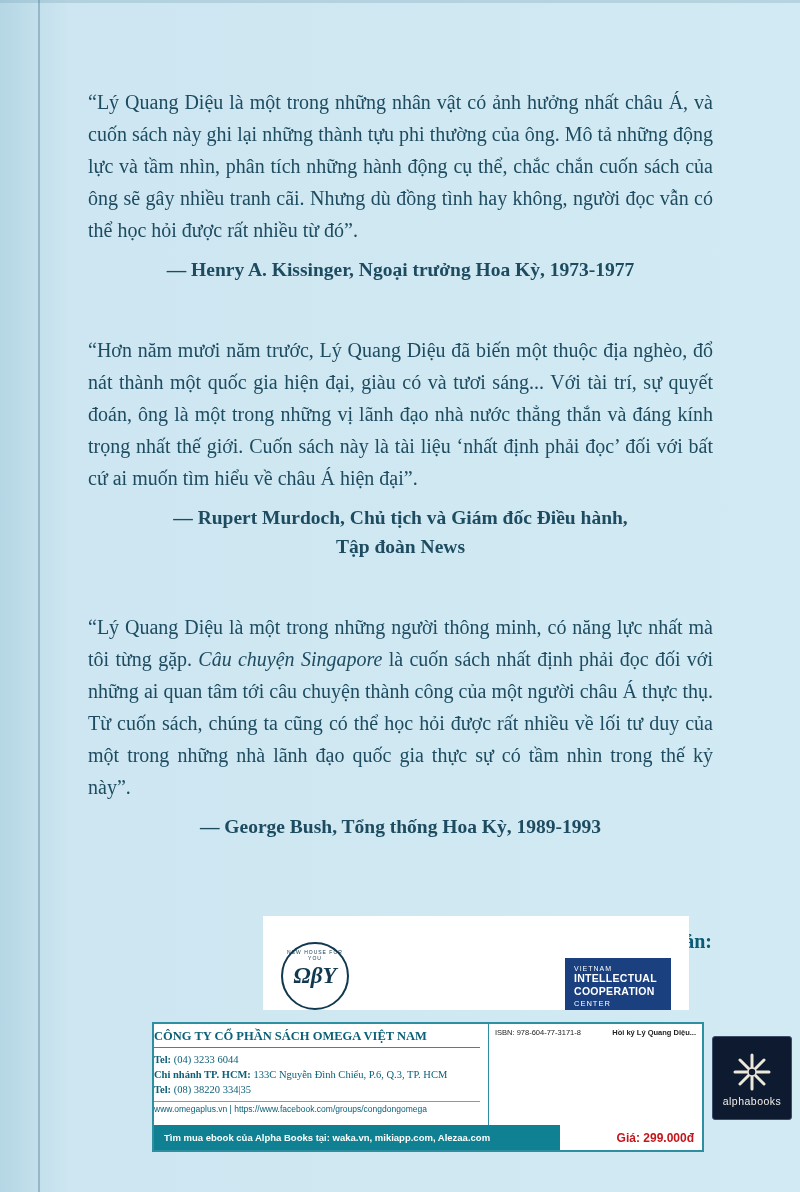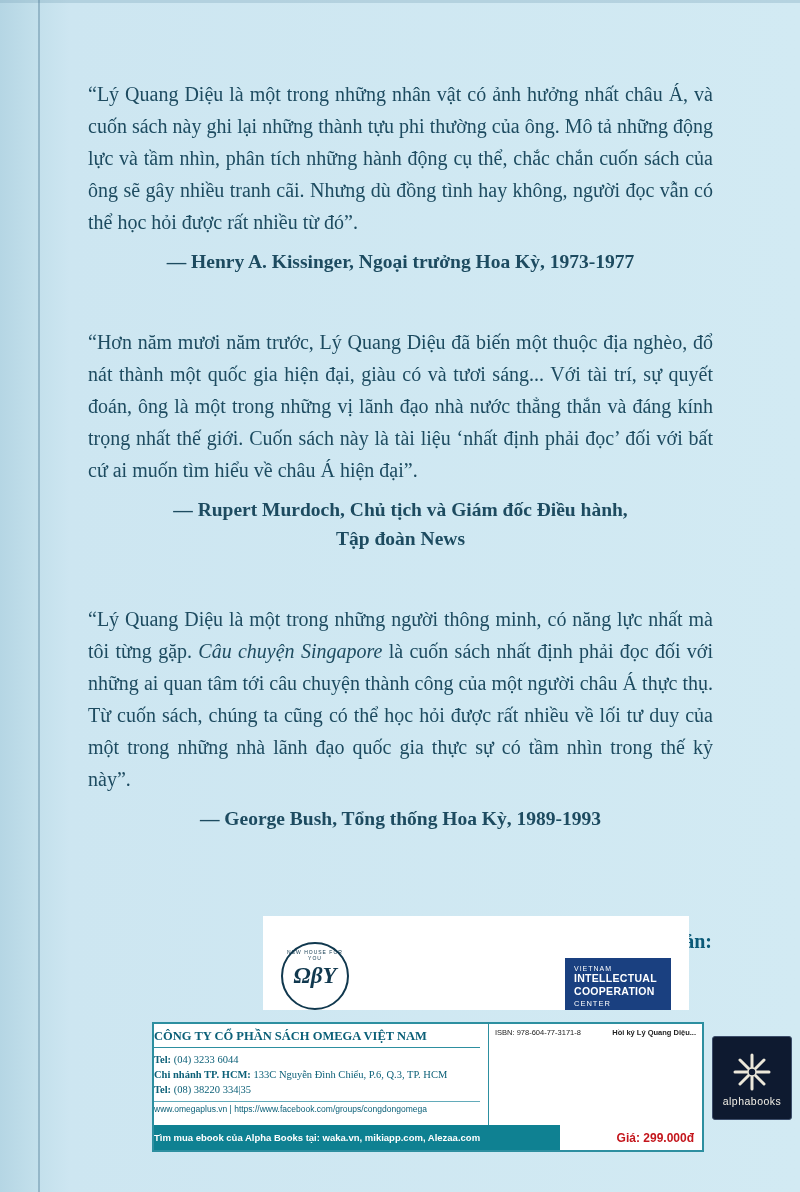--- a/index.html
+++ b/index.html
@@ -3,21 +3,21 @@
 <meta charset="utf-8">
 <style>
   html,body{margin:0;padding:0;}
   body{width:800px;height:1192px;font-family:"Liberation Serif",serif;}
   .page{position:relative;width:800px;height:1192px;overflow:hidden;
         background:linear-gradient(90deg,#b5d6e4 0px,#c2dfeb 34px,#cde6f1 70px,#d2eaf3 100%);}
   .spine-shadow{position:absolute;left:38px;top:0;width:2px;height:100%;background:rgba(70,115,145,.38);}
   .top-edge{position:absolute;left:0;top:0;width:100%;height:3px;background:rgba(130,170,190,.35);}
 
   
-  .quotes{position:absolute;left:88px;top:78px;width:625px;}
+  .quotes{position:absolute;left:88px;top:86px;width:625px;}
   .quote{margin-bottom:50px;}
   .qtext{margin:0;font-size:20px;line-height:1.6;text-align:justify;color:#1d4b60;}
   .qtext i{font-style:italic;}
   .qattr{margin:10px 0 0;font-size:19.5px;line-height:1.45;font-weight:bold;text-align:center;
          color:#1d4b60;white-space:pre-line;}
 
   
   .sponsor{position:absolute;top:930px;right:88px;font-size:20px;font-weight:bold;color:#0b5a78;}
 
   
@@ -53,21 +53,21 @@
   .isbn-row{display:flex;justify-content:space-between;align-items:flex-start;}
   .isbn{font-size:7.5px;color:#222;}
   .book-ref{font-size:7.5px;font-weight:bold;color:#222;}
   .codes-row{display:flex;align-items:flex-start;gap:6px;margin-top:3px;}
   .bc1{width:120px;display:flex;flex-direction:column;align-items:center;}
   .bars{width:118px;height:30px;background:repeating-linear-gradient(90deg,#1a1a1a 0 2px,#fff 2px 4px,#1a1a1a 4px 5px,#fff 5px 8px);}
   .bc-num{font-size:8px;letter-spacing:2.5px;color:#111;margin-top:1px;}
   .vbars{width:15px;height:50px;background:repeating-linear-gradient(0deg,#1a1a1a 0 1.5px,#fff 1.5px 3px,#1a1a1a 3px 4px,#fff 4px 6.5px);}
   .vnum{writing-mode:vertical-rl;transform:rotate(180deg);font-size:7px;letter-spacing:1px;color:#111;height:52px;}
   .info-bottom{height:25px;display:flex;flex:0 0 auto;}
-  .ebook-strip{flex:1;background:#0f8192;color:#ffffff;display:flex;align-items:center;
+  .ebook-strip{flex:1;background:#0f8192;color:#ffffff;display:flex;align-items:center;padding-left:10px;
                font-family:"Liberation Sans",sans-serif;font-size:9.5px;font-weight:bold;}
   .price-cell{width:142px;display:flex;align-items:center;justify-content:flex-end;padding-right:8px;
               box-sizing:border-box;background:#ffffff;}
   .price{color:#c4161c;font-weight:bold;font-size:12px;font-family:"Liberation Sans",sans-serif;}
 
   
   .alphabooks{position:absolute;left:712px;top:1036px;width:78px;height:82px;background:#0e1a30;
               border:1px solid #3c4d6a;border-radius:3px;display:flex;flex-direction:column;
               align-items:center;justify-content:center;}
   .ab-star{margin-top:2px;}

